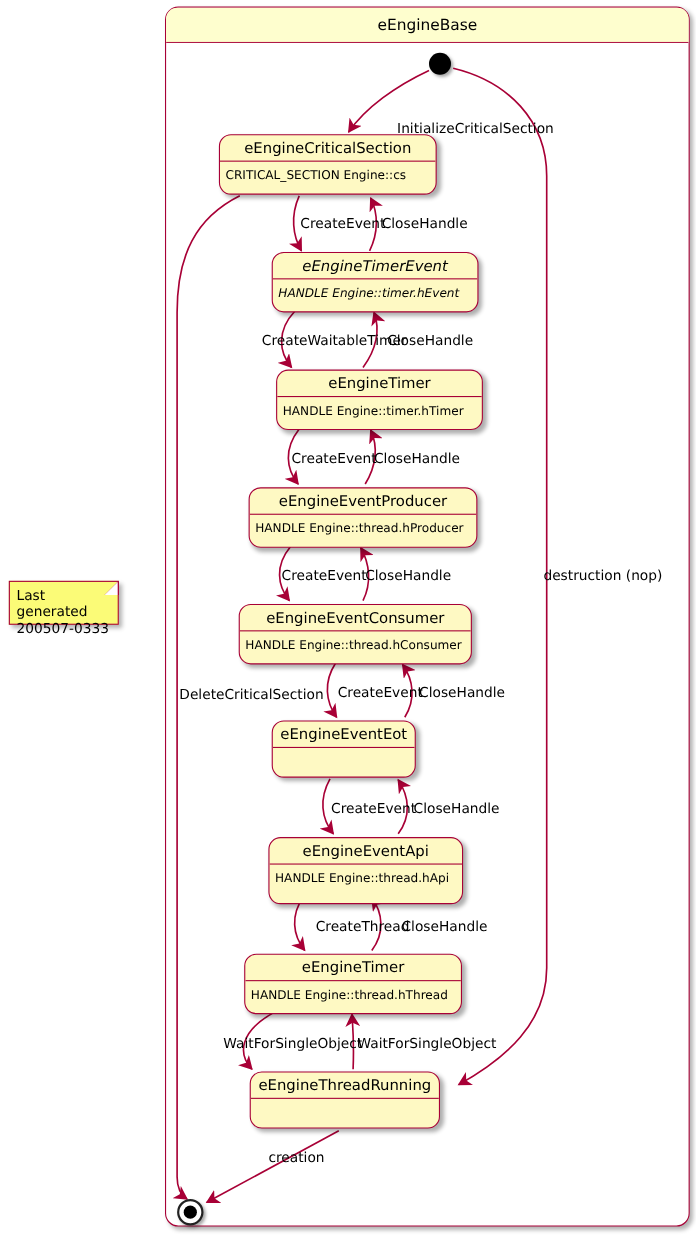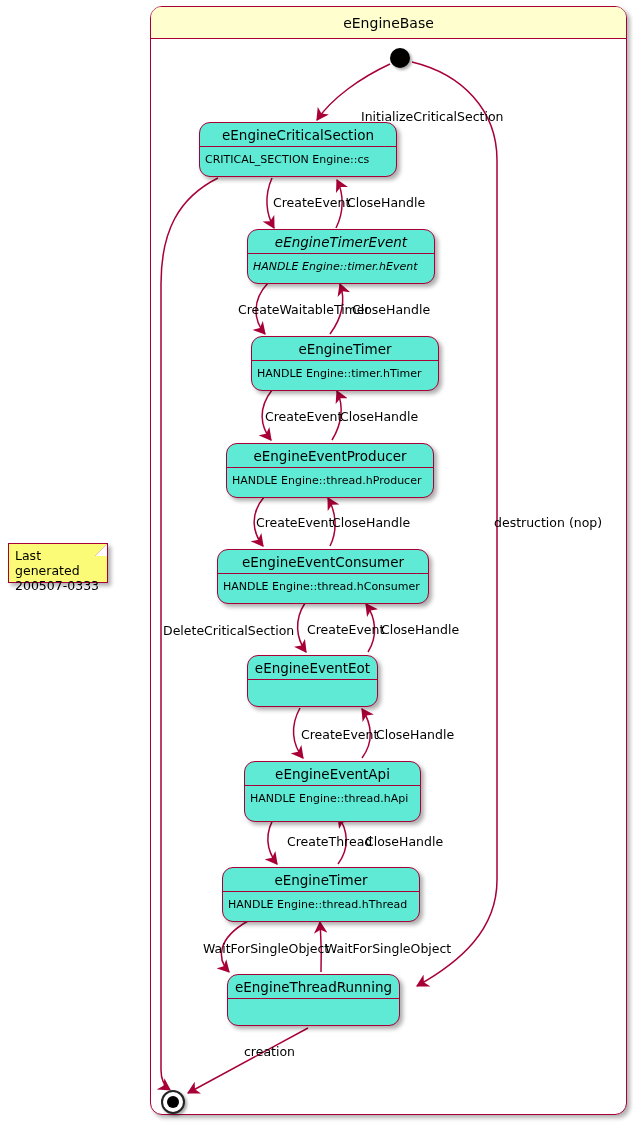--- a/index.html
+++ b/index.html
@@ -48,21 +48,21 @@
     align-items: center;
     justify-content: center;
     font-size: 14px;
     color: #000000;
   }
 
   
   .state {
     position: absolute;
     box-sizing: border-box;
-    background: #5eead4;
+    background: #fef9c3;
     border: 1.6px solid #A80036;
     border-radius: 11px;
     box-shadow: 3px 3px 4px rgba(0,0,0,0.32);
     overflow: hidden;
   }
   .state-title {
     box-sizing: border-box;
     height: 24px;
     display: flex;
     align-items: center;
@@ -283,20 +283,20 @@
 
   <div class="edge-label" style="left:203px; top:942px;">WaitForSingleObject</div>
   <div class="edge-label" style="left:325px; top:942px;">WaitForSingleObject</div>
 
   <div class="edge-label" style="left:163px; top:624px;">DeleteCriticalSection</div>
 
   <div class="edge-label" style="left:494px; top:516px;">destruction (nop)</div>
 
   <div class="edge-label" style="left:244px; top:1045px;">creation</div>
 
-  <div class="note" style="left:8px; top:543px; width:100px; height:40px;">
+  <div class="note" style="left:8px; top:528px; width:100px; height:40px;">
     <span class="fold-line"></span>
     <span class="fold"></span>
     <div class="note-text">Last generated</div>
     <div class="note-text">200507-0333</div>
   </div>
 
 </div>
 
 </body></html>

